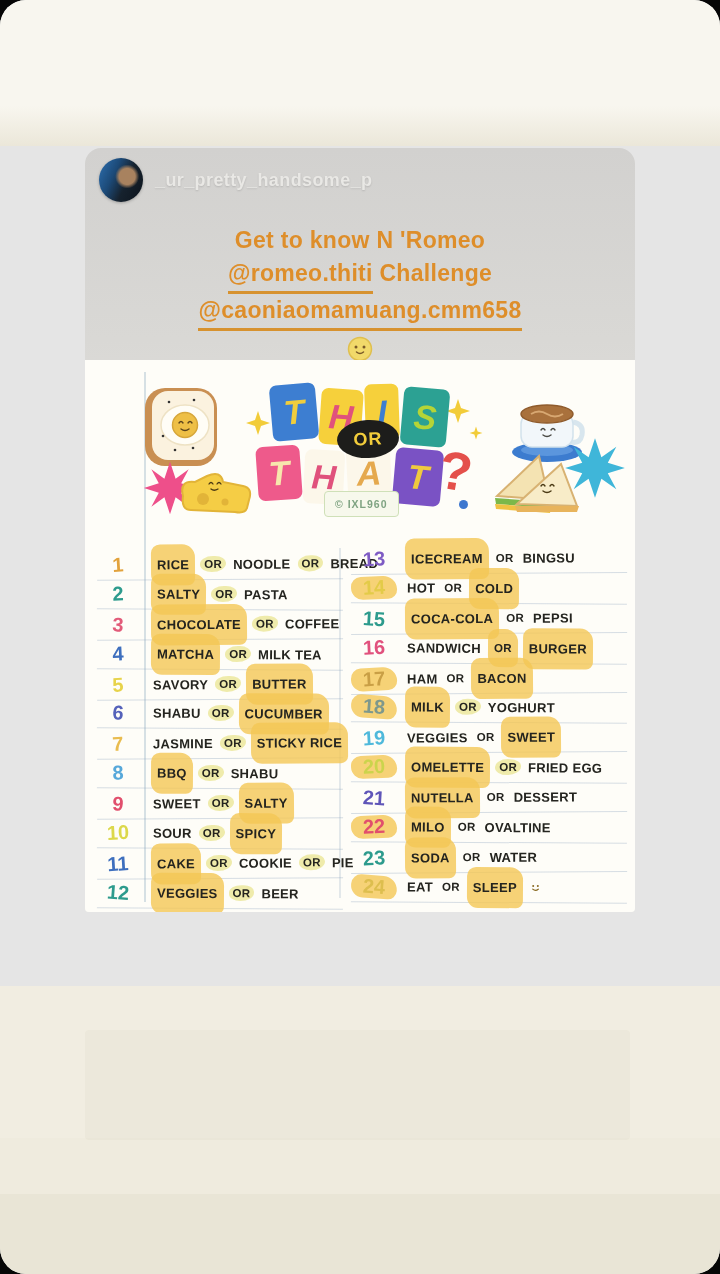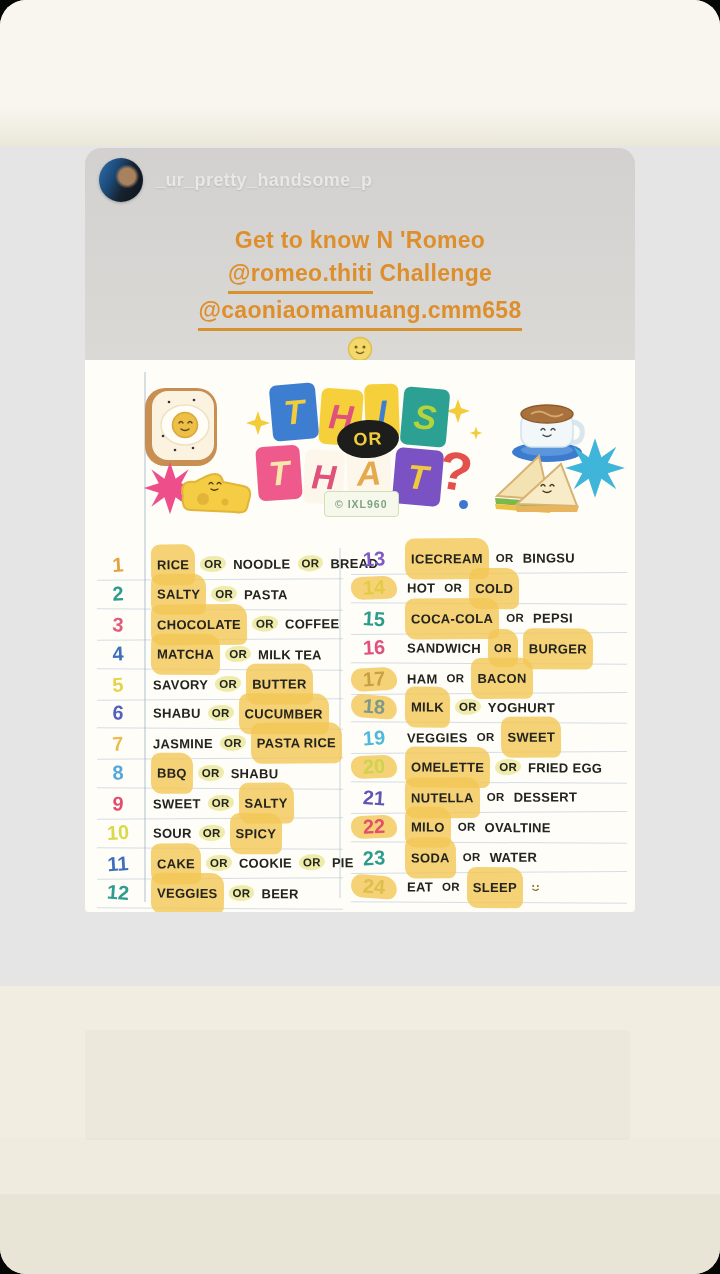--- a/index.html
+++ b/index.html
@@ -245,21 +245,21 @@
                 <span class="tk">SHABU</span>
                 <span class="tk dot or">OR</span>
                 <span class="tk hl">CUCUMBER</span>
               </span>
             </div>
             <div class="row">
               <span class="num" style="color: rgb(233, 188, 79);">7</span>
               <span class="words">
                 <span class="tk">JASMINE</span>
                 <span class="tk dot or">OR</span>
-                <span class="tk hl">PASTA RICE</span>
+                <span class="tk hl">STICKY RICE</span>
               </span>
             </div>
             <div class="row">
               <span class="num" style="color: rgb(87, 168, 218);">8</span>
               <span class="words">
                 <span class="tk hl">BBQ</span>
                 <span class="tk dot or">OR</span>
                 <span class="tk">SHABU</span>
               </span>
             </div>

